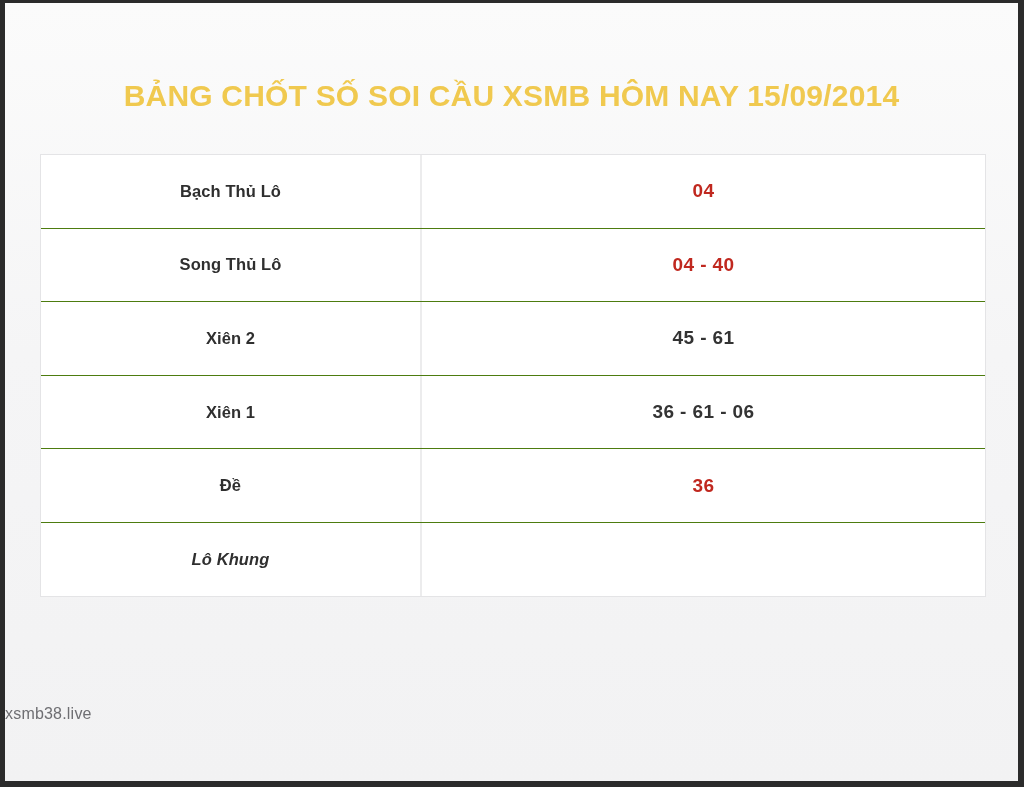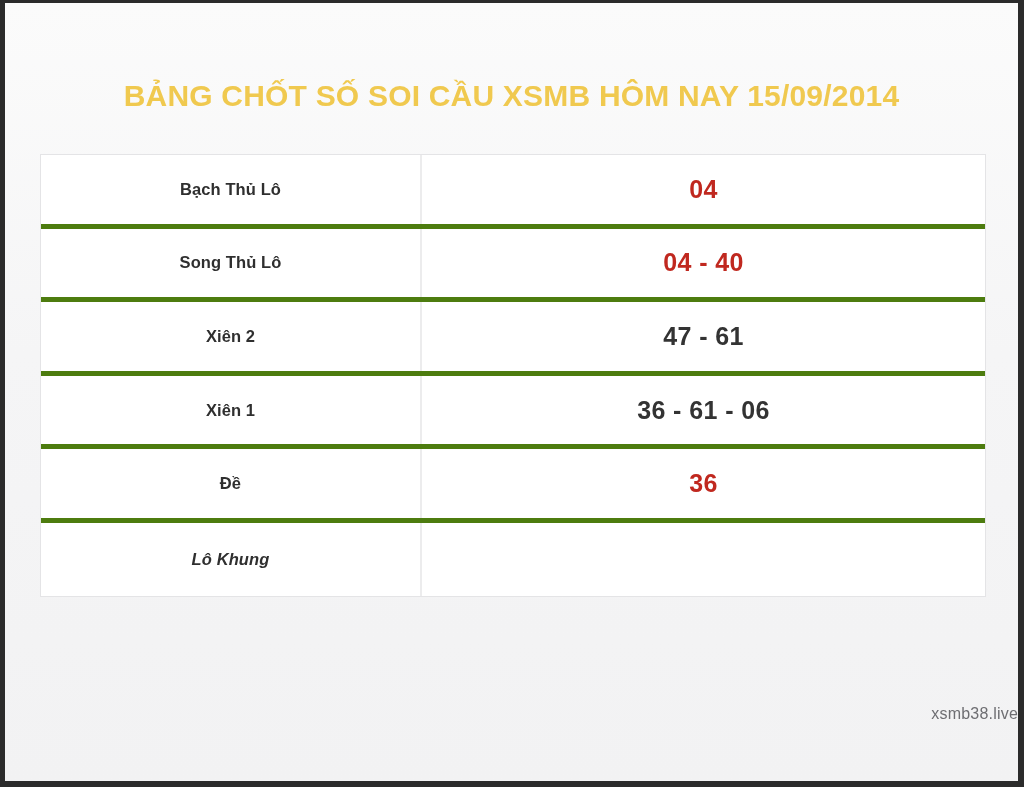--- a/index.html
+++ b/index.html
@@ -63,21 +63,21 @@
     border-bottom: none;
     background: #ffffff;
     box-sizing: border-box;
   }
 
   .row {
     display: flex;
     width: 100%;
     height: 73.6px;
     box-sizing: border-box;
-    border-bottom: 5px solid #4d7c0f;
+    border-bottom: 1px solid #4d7c0f;
     background: #ffffff;
   }
   .row:last-child {
     border-bottom: 1px solid #e4e4e6;
     font-style: italic;
   }
 
   .cell-label {
     width: 381px;
     min-width: 381px;
@@ -91,36 +91,36 @@
     color: #2f2f2f;
     letter-spacing: 0.1px;
   }
 
   .cell-value {
     flex: 1;
     display: flex;
     align-items: center;
     justify-content: center;
     box-sizing: border-box;
-    font-size: 25px;
+    font-size: 19px;
     font-weight: 700;
     color: #333333;
     letter-spacing: 0.4px;
   }
   .cell-value.accent {
     color: #c0281f;
   }
 
   
   .footer {
     position: absolute;
     left: 0;
     right: 0;
     top: 702px;
-    text-align: right;
+    text-align: left;
     font-size: 16px;
     font-weight: 400;
     color: #6e6e72;
     letter-spacing: 0.2px;
   }
 </style>
 </head>
 <body>
 
 <div class="screen">
@@ -133,21 +133,21 @@
     <div class="row">
           <div class="cell-label">Bạch Thủ Lô</div>
           <div class="cell-value accent">04</div>
         </div>
         <div class="row">
           <div class="cell-label">Song Thủ Lô</div>
           <div class="cell-value accent">04 - 40</div>
         </div>
         <div class="row">
           <div class="cell-label">Xiên 2</div>
-          <div class="cell-value">47 - 61</div>
+          <div class="cell-value">45 - 61</div>
         </div>
         <div class="row">
           <div class="cell-label">Xiên 1</div>
           <div class="cell-value">36 - 61 - 06</div>
         </div>
         <div class="row">
           <div class="cell-label">Đề</div>
           <div class="cell-value accent">36</div>
         </div>
         <div class="row">

